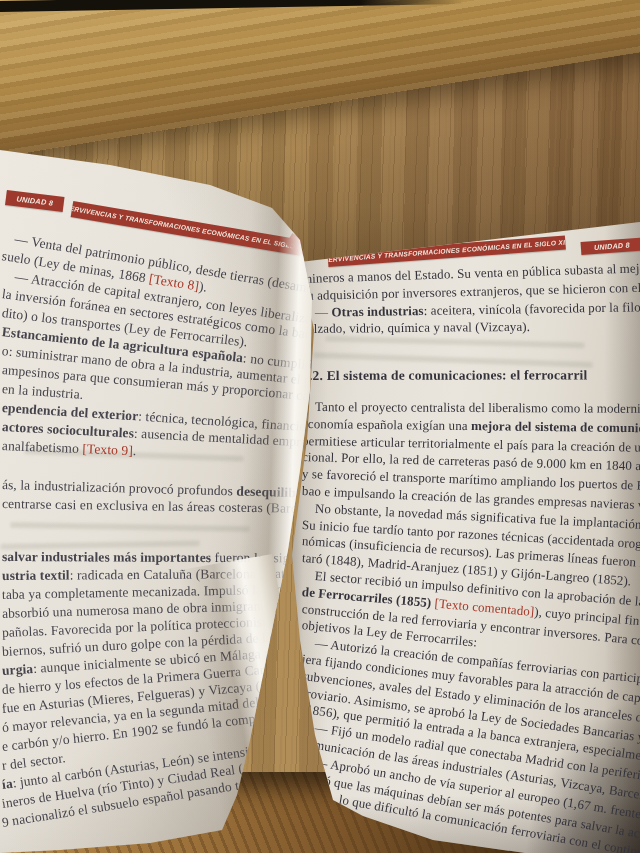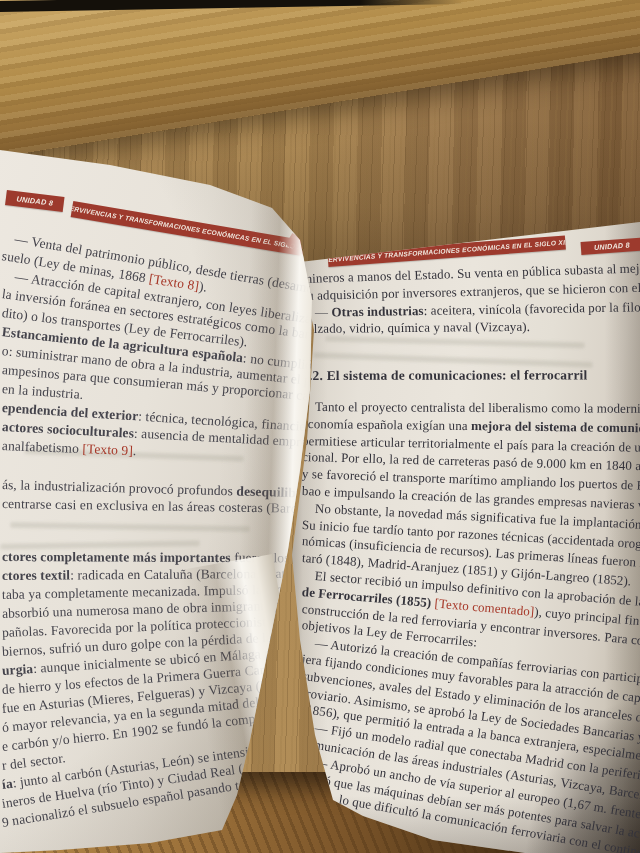--- a/index.html
+++ b/index.html
@@ -155,22 +155,22 @@
         <div class="line" style="top: 76px; transform: rotate(6.86deg);"><span>dito) o los transportes (Ley de Ferrocarriles).</span></div>
         <div class="line" style="top: 95px; transform: rotate(6.2deg);"><span class="b">Estancamiento de la agricultura española</span><span>:  no cumplió con el pa</span></div>
         <div class="line" style="top: 114px; transform: rotate(5.54deg);"><span>o: suministrar mano de obra a la industria, aumentar el poder adqui</span></div>
         <div class="line" style="top: 133px; transform: rotate(4.88deg);"><span>ampesinos para que consumieran más y proporcionar capitales pa</span></div>
         <div class="line" style="top: 152px; transform: rotate(4.22deg);"><span>en la industria.</span></div>
         <div class="line" style="top: 171px; transform: rotate(3.56deg);"><span class="b">ependencia del exterior</span><span>: técnica, tecnológica, financiera y energ</span></div>
         <div class="line" style="top: 190px; transform: rotate(2.9deg);"><span class="b">actores socioculturales</span><span>: ausencia de mentalidad empresarial y des</span></div>
         <div class="line" style="top: 209px; transform: rotate(2.24deg);"><span>analfabetismo </span><span class="r">[Texto 9]</span><span>.</span></div>
         <div class="line" style="top: 248px; transform: rotate(1.58deg);"><span>ás, la industrialización provocó profundos </span><span class="b">desequilibrios territ</span></div>
         <div class="line" style="top: 267px; transform: rotate(0.92deg);"><span>centrarse casi en exclusiva en las áreas costeras (Barcelona, Astu</span></div>
-        <div class="line" style="top: 320px; transform: rotate(0.26deg);"><span class="b">ctores completamente más importantes</span><span> fueron los siguientes:</span></div>
-        <div class="line" style="top: 339px; transform: rotate(-0.4deg);"><span class="b">ctores textil</span><span>: radicada en Cataluña (Barcelona, Mataró), a me</span></div>
+        <div class="line" style="top: 320px; transform: rotate(0.26deg);"><span class="b">salvar industriales más importantes</span><span> fueron los siguientes:</span></div>
+        <div class="line" style="top: 339px; transform: rotate(-0.4deg);"><span class="b">ustria textil</span><span>: radicada en Cataluña (Barcelona, Mataró), a me</span></div>
         <div class="line" style="top: 358px; transform: rotate(-1.06deg);"><span>taba ya completamente mecanizada. Impulsó la moderniza</span></div>
         <div class="line" style="top: 377px; transform: rotate(-1.72deg);"><span>absorbió una numerosa mano de obra inmigrante procedente</span></div>
         <div class="line" style="top: 396px; transform: rotate(-2.38deg);"><span>pañolas. Favorecida por la política proteccionista aplicada por</span></div>
         <div class="line" style="top: 415px; transform: rotate(-3.04deg);"><span>biernos, sufrió un duro golpe con la pérdida de las últimas col</span></div>
         <div class="line" style="top: 434px; transform: rotate(-3.7deg);"><span class="b">urgia</span><span>: aunque inicialmente se ubicó en Málaga por su pro</span></div>
         <div class="line" style="top: 453px; transform: rotate(-4.36deg);"><span>de hierro y los efectos de la Primera Guerra Carlista sobre la</span></div>
         <div class="line" style="top: 472px; transform: rotate(-5.02deg);"><span>fue en Asturias (Mieres, Felgueras) y Vizcaya (Bilbao, Portu</span></div>
         <div class="line" style="top: 491px; transform: rotate(-5.68deg);"><span>ó mayor relevancia, ya en la segunda mitad del siglo, por la</span></div>
         <div class="line" style="top: 510px; transform: rotate(-6.34deg);"><span>e carbón y/o hierro. En 1902 se fundó la compañía Altos Hor</span></div>
         <div class="line" style="top: 529px; transform: rotate(-7deg);"><span>r del sector.</span></div>

